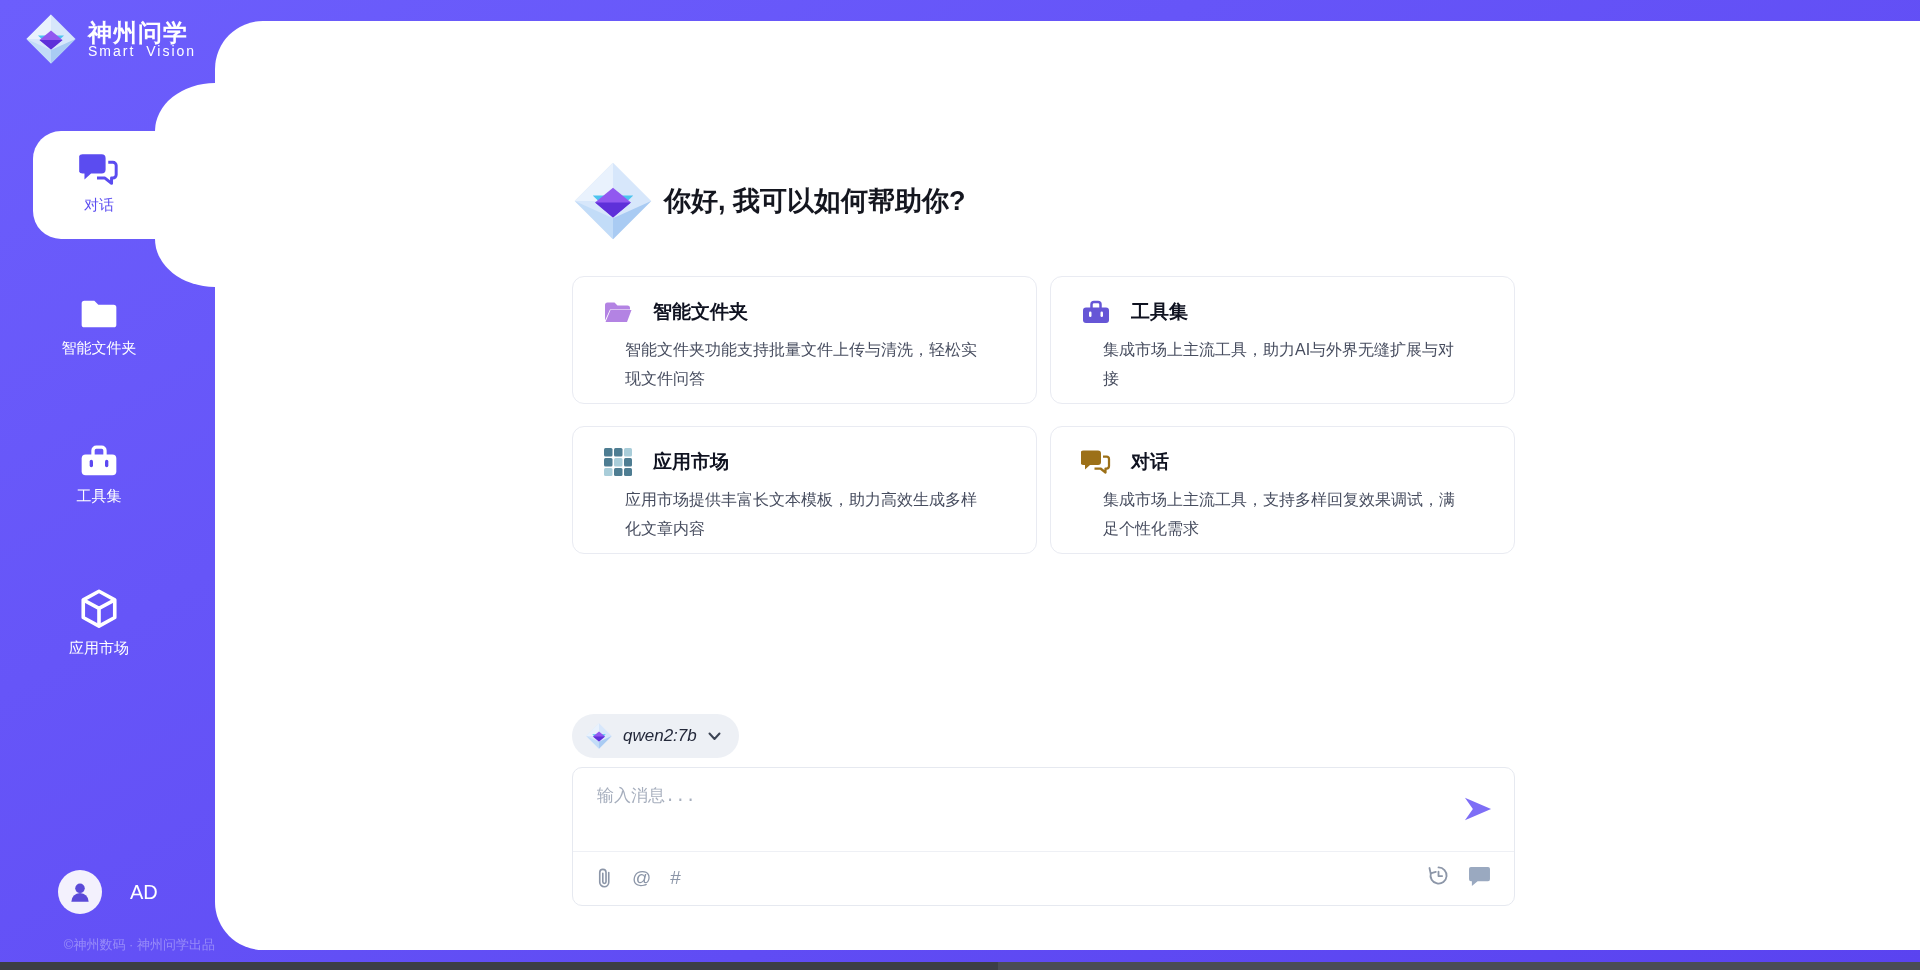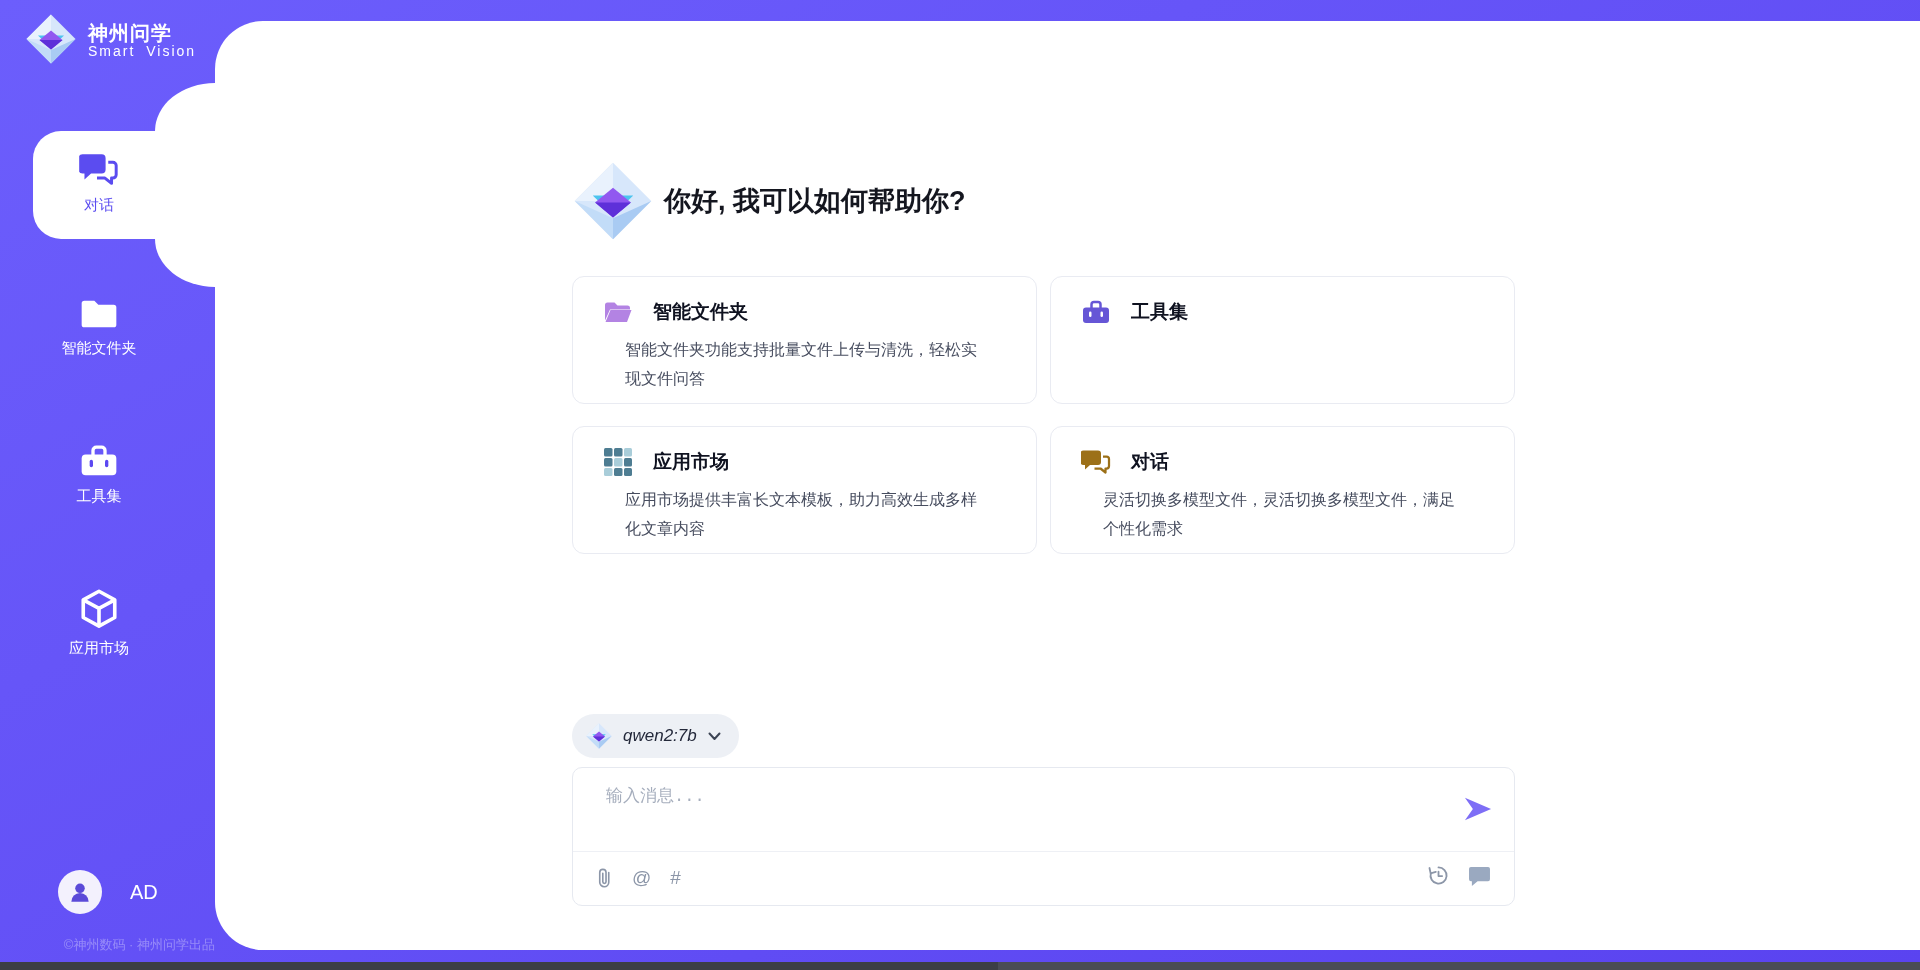--- a/index.html
+++ b/index.html
@@ -15,21 +15,21 @@
 
   
   .bottom-bar { position:absolute; left:0; right:0; bottom:0; height:8px;
                 background:linear-gradient(90deg,#3c3e45 0%,#3c3e45 52%,#4a4c55 52%,#4a4c55 100%); }
 
   
   .sidebar { position:absolute; left:0; top:0; width:215px; bottom:0; }
 
   .logo-row { position:absolute; left:26px; top:14px; display:flex; align-items:center; gap:12px; }
   .logo-row svg { width:50px; height:50px; }
-  .brand-name { color:#fff; font-size:20px; font-weight:700; letter-spacing:1px; line-height:24px; }
+  .brand-name { color:#fff; font-size:24px; font-weight:700; letter-spacing:1px; line-height:24px; }
   .brand-sub  { color:#fff; font-size:14px; letter-spacing:2px; word-spacing:5px; line-height:13px; }
 
   .nav-item { position:absolute; left:33px; width:132px; display:flex; flex-direction:column;
               align-items:center; color:#ffffff; cursor:pointer; }
   .nav-item .nav-label { margin-top:9px; font-size:15px; }
   .nav-item svg { display:block; }
 
   .nav-active { position:absolute; left:33px; top:131px; width:182px; height:108px;
                 background:#fff; border-radius:28px 0 0 28px;
                 display:flex; flex-direction:column; align-items:center; padding:20px 50px 0 0;
@@ -69,21 +69,21 @@
   
   .model-pill { position:absolute; left:572px; top:714px; height:44px;
                 display:inline-flex; align-items:center; gap:11px; padding:0 18px 0 14px;
                 background:#edf0f5; border-radius:22px; cursor:pointer;font-style:italic; }
   .model-pill svg.mlogo { width:26px; height:26px; }
   .model-name { font-size:17px; color:#23283a; }
 
   
   .composer { position:absolute; left:572px; top:767px; width:943px; height:139px;
               background:#fff; border:1px solid #e6e9f0; border-radius:10px; }
-  .composer textarea { position:absolute; left:33px; top:16px; width:840px; height:58px;
+  .composer textarea { position:absolute; left:24px; top:16px; width:840px; height:58px;
                        border:none; outline:none; resize:none; background:transparent;
                        font-family:Liberation Mono, monospace;
                        font-size:17px; color:#701a75; }
   .composer textarea::placeholder { color:#a6aebd; }
   .send-btn { position:absolute; right:22px; top:28px; width:28px; height:26px; cursor:pointer; }
   .composer-divider { position:absolute; left:0; right:0; top:83px; height:1px; background:#eef0f5; }
   .tools-left  { position:absolute; left:23px; top:96px; display:flex; align-items:center; gap:19px;
                  color:#8c96a8; }
   .tools-right { position:absolute; right:23px; top:96px; display:flex; align-items:center; gap:18px;
                  color:#8c96a8; }
@@ -196,20 +196,21 @@
     <div class="card">
       <div class="card-head">
         <svg viewBox="0 0 60 52">
           <path d="M21,18 v-7 a5,5 0 0 1 5,-5 h8 a5,5 0 0 1 5,5 v7" fill="none" stroke="#6656d6" stroke-width="5"></path>
           <rect x="4" y="17" width="52" height="31" rx="6" fill="#6656d6"></rect>
           <rect x="16" y="25" width="5" height="11" rx="2.5" fill="#fff"></rect>
           <rect x="39" y="25" width="5" height="11" rx="2.5" fill="#fff"></rect>
         </svg>
         <div class="card-title">工具集</div>
       </div>
+      <div class="card-desc">集成市场上主流工具，助力AI与外界无缝扩展与对接</div>
     </div>
 
     <div class="card">
       <div class="card-head">
         <svg viewBox="0 0 30 30">
           <rect x="1" y="1" width="8.5" height="8.5" rx="1.5" fill="#4e7d92"></rect>
           <rect x="11" y="1" width="8.5" height="8.5" rx="1.5" fill="#4e7d92"></rect>
           <rect x="21" y="1" width="8" height="8.5" rx="1.5" fill="#a9cdd9"></rect>
           <rect x="1" y="11" width="8.5" height="8.5" rx="1.5" fill="#4e7d92"></rect>
           <rect x="11" y="11" width="8.5" height="8.5" rx="1.5" fill="#a9cdd9"></rect>
@@ -223,21 +224,21 @@
       <div class="card-desc">应用市场提供丰富长文本模板，助力高效生成多样化文章内容</div>
     </div>
 
     <div class="card">
       <div class="card-head">
         <svg viewBox="0 0 60 56" style="color:#9c7018">
             <use href="#sym-chat"></use>
           </svg>
         <div class="card-title">对话</div>
       </div>
-      <div class="card-desc">灵活切换多模型文件，灵活切换多模型文件，满足个性化需求</div>
+      <div class="card-desc">集成市场上主流工具，支持多样回复效果调试，满足个性化需求</div>
     </div>
   </div>
 
   <div class="model-pill">
     <svg class="mlogo" viewBox="0 0 100 100">
         <use href="#sym-diamond"></use>
       </svg>
     <div class="model-name">qwen2:7b</div>
     <svg width="13" height="9" viewBox="0 0 13 9">
       <path d="M1.5,1.5 L6.5,7 L11.5,1.5" fill="none" stroke="#3c4454" stroke-width="2" stroke-linecap="round" stroke-linejoin="round"></path>

